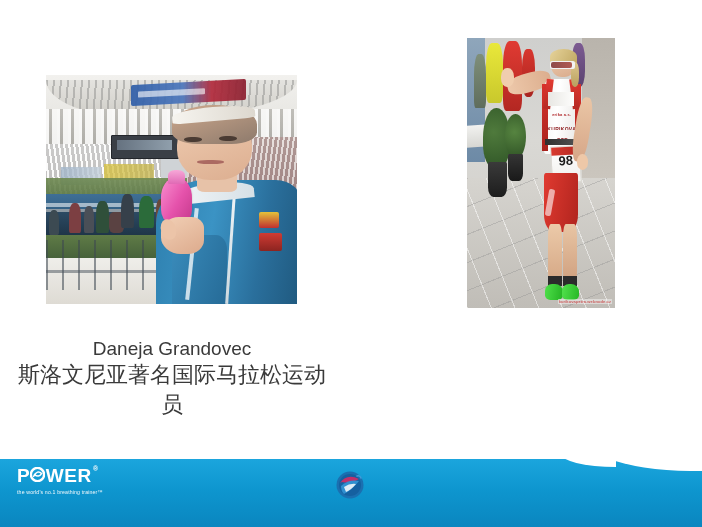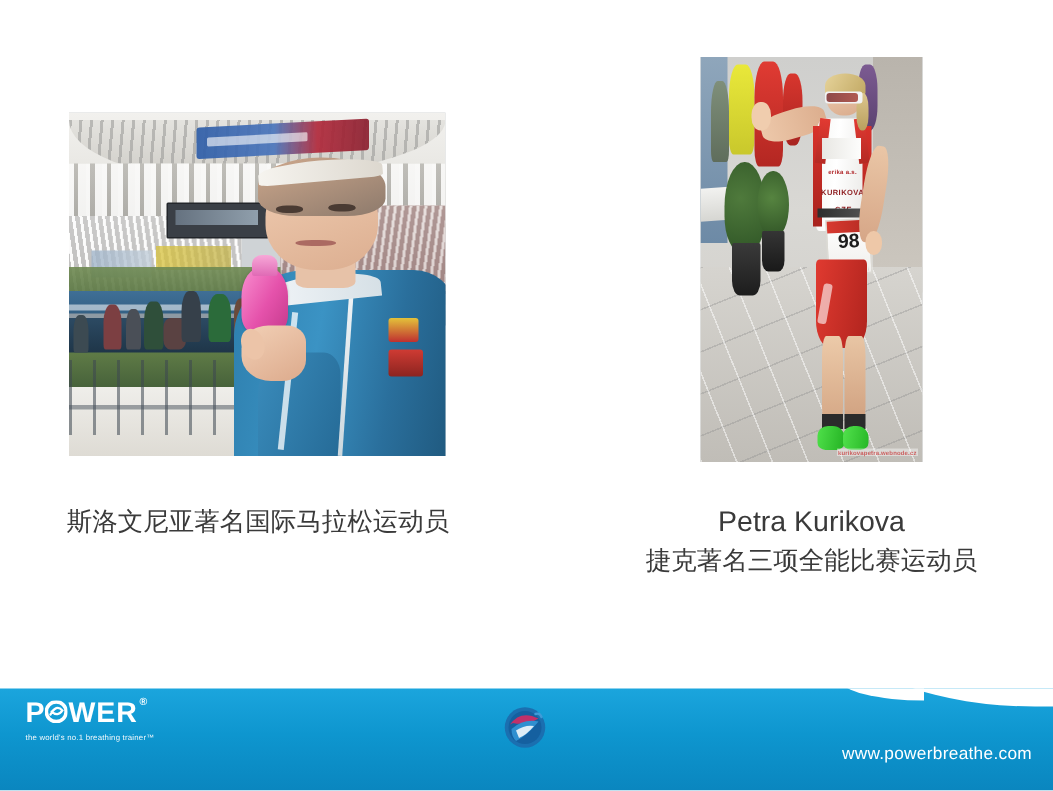--- a/index.html
+++ b/index.html
@@ -218,21 +218,21 @@
   .R-shoeR{position:absolute;left:64%;top:91%;width:12%;height:6%;
       background:linear-gradient(100deg,#52e24d,#27b726);border-radius:40% 45% 30% 30%;}
   .R-watermark{position:absolute;right:2%;bottom:1.5%;
       color:rgba(200,70,70,.82);font-size:4px;font-weight:bold;
       letter-spacing:.1px;white-space:nowrap;
       background:rgba(255,255,255,.42);padding:0 1px;}
 
   
   .caption{position:absolute;text-align:center;color:#3a3a3a;}
   .cap-name{font-size:19px;line-height:1.35;white-space:nowrap;}
-  .cap-sub{font-size:17px;line-height:1.4;}
+  .cap-sub{font-size:22px;line-height:1.4;font-family:Liberation Mono, monospace;}
 
   .caption-left{left:14px;top:336px;width:316px;}
   .caption-right{left:380px;top:336px;width:322px;}
 
   
   .footer{position:absolute;left:0;top:459px;width:702px;height:68px;
       background:linear-gradient(180deg,#1ba5dd 0%,#0e96cf 45%,#0a86bf 100%);
       overflow:hidden;}
   .footer-swoosh{position:absolute;right:0;top:-34px;width:132px;height:46px;
       background:#ffffff;border-bottom-left-radius:120px 46px;}
@@ -356,41 +356,37 @@
       <div class="R-legR"></div>
       <div class="R-sockL"></div>
       <div class="R-sockR"></div>
       <div class="R-shoeL"></div>
       <div class="R-shoeR"></div>
       <div class="R-watermark">kurikovapetra.webnode.cz</div>
     </div>
   </div>
 
   <div class="caption caption-left">
+    <div class="cap-name">Daneja Grandovec</div>
     <div class="cap-sub">斯洛文尼亚著名国际马拉松运动员</div>
   </div>
 
-  <div class="caption caption-right">
-    <div class="cap-name">Petra Kurikova</div>
-    <div class="cap-sub">捷克著名三项全能比赛运动员</div>
-  </div>
 
   <div class="footer">
     <div class="footer-swoosh"></div>
     <div class="footer-swoosh2"></div>
 
     <div class="logo">
       <div class="logo-power"><span>P</span><span class="logo-o"><svg width="15" height="15" viewBox="0 0 15 15" aria-hidden="true">
               <circle cx="7.5" cy="7.5" r="6.6" fill="none" stroke="#ffffff" stroke-width="2.4"></circle>
               <path d="M3.6 9.4 Q7.5 2.2 11.6 6.6 Q8.6 11.2 4.4 7.4" fill="none" stroke="#ffffff" stroke-width="1.5" stroke-linecap="round"></path>
             </svg><span style="visibility:hidden">O</span></span><span>WER</span><span class="logo-reg">®</span></div>
       <div class="logo-tag">the world's no.1 breathing trainer™</div>
     </div>
 
-    <span class="url">www.powerbreathe.com</span>
   </div>
 
   <div class="center-mark">
     <svg width="30" height="30" viewBox="0 0 30 30" aria-hidden="true">
       <circle cx="15" cy="15" r="13.5" fill="#1b6fb0"></circle>
       <circle cx="15" cy="15" r="11" fill="#1560a0"></circle>
       <path d="M5 13 Q12 3 24 9 Q16 14 7 12 Z" fill="#c0306a"></path>
       <path d="M6 16 Q14 9 24 11 Q17 20 9 24 Q6 21 6 16 Z" fill="#2f8fd0"></path>
       <path d="M9 17 Q15 13 21 14 Q16 20 11 22 Z" fill="#f2f6fa" opacity="0.9"></path>
       <path d="M22 6 Q25 5 26 8" fill="none" stroke="#3f9bd8" stroke-width="1.6" stroke-linecap="round"></path>

